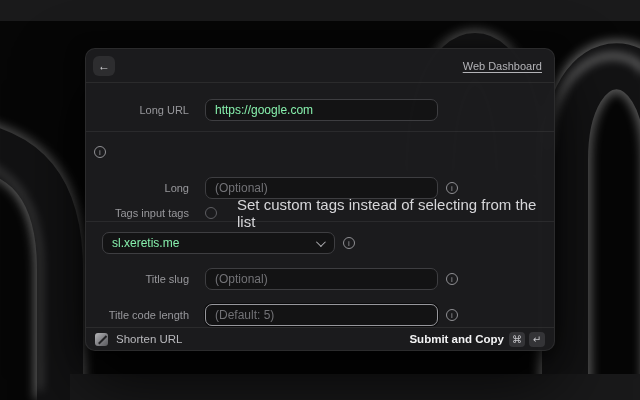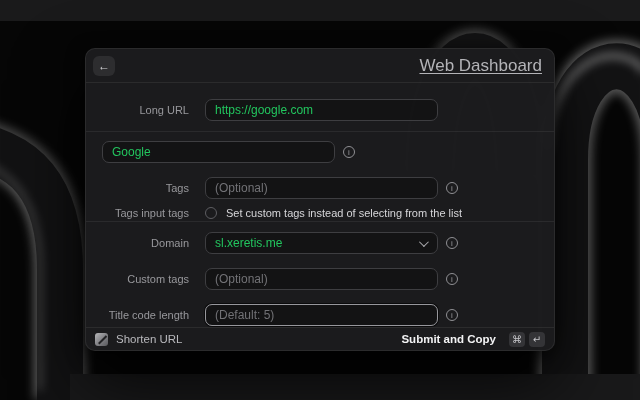--- a/index.html
+++ b/index.html
@@ -26,38 +26,38 @@
     border-bottom:1px solid rgba(255,255,255,0.07);
     padding:0 12px 0 7px;box-sizing:border-box;
   }
   .back-btn{
     width:22px;height:20px;border-radius:6px;background:#2d2d2f;
     color:#d5d5d7;font-size:12px;line-height:20px;text-align:center;
     cursor:default;user-select:none;
   }
   .spacer{flex:1;}
   .dash-link{
-    font-size:17px;color:#b3b3b7;text-decoration:underline;
+    font-size:11px;color:#b3b3b7;text-decoration:underline;
     text-underline-offset:2px;cursor:default;
   }
 
   
   .row{
     position:absolute;left:0;width:470px;height:22px;
     display:flex;align-items:center;box-sizing:border-box;
   }
   .flabel{
     width:103px;text-align:right;font-size:11px;color:#98989c;
     flex:0 0 103px;white-space:nowrap;
   }
   .field{
     margin-left:16px;width:233px;height:22px;box-sizing:border-box;
     background:rgba(0,0,0,0.28);
     border:1px solid #3e3e41;border-radius:7px;
-    font-size:12px;color:#22c55e;padding:0 9px;
+    font-size:12px;color:#86efac;padding:0 9px;
     display:flex;align-items:center;outline:none;
     font-family:"Liberation Sans","DejaVu Sans",sans-serif;
   }
   input.field{font-weight:bold;font-weight:500;}
   input.field::placeholder{color:#727276;font-weight:400;opacity:1;}
   .field.focused{border:1.5px solid #97979c;box-shadow:0 0 0 1px rgba(0,0,0,0.6);}
   .select-field{justify-content:space-between;cursor:default;}
   .select-value{font-weight:400;}
   .chev{
     width:6px;height:6px;border-right:1.5px solid #ababaf;border-bottom:1.5px solid #ababaf;
@@ -66,40 +66,40 @@
   .info{
     margin-left:8px;width:12px;height:12px;border-radius:50%;
     border:1px solid #8f8f93;color:#9c9ca0;flex:0 0 12px;
     font-size:8px;line-height:12px;text-align:center;font-style:normal;
     box-sizing:border-box;user-select:none;
   }
   .checkbox{
     margin-left:16px;width:12px;height:12px;border-radius:50%;
     border:1px solid #5d5d61;background:transparent;flex:0 0 12px;box-sizing:border-box;
   }
-  .check-label{margin-left:9px;font-size:11px;color:#d6d6d9;}
+  .check-label{margin-left:20px;font-size:15px;color:#d6d6d9;}
   .divider{position:absolute;left:0;right:0;height:1px;background:rgba(255,255,255,0.065);}
 
   
   .footer{
     position:absolute;left:0;right:0;bottom:0;height:23px;
     border-top:1px solid rgba(255,255,255,0.07);
     display:flex;align-items:center;padding:4px 9px;box-sizing:border-box;
   }
   .app-icon{
     width:13px;height:13px;border-radius:3px;flex:0 0 13px;
     background:linear-gradient(135deg,#b7b7b9 0%,#88888c 45%,#58585c 100%);
     position:relative;overflow:hidden;
   }
   .app-icon::after{
     content:"";position:absolute;left:2px;top:6px;width:11px;height:1.6px;
     background:#232325;transform:rotate(-45deg);
   }
   .app-name{margin-left:8px;font-size:11.5px;color:#b9b9bd;}
-  .primary-action{font-size:11.5px;font-weight:700;color:#f3f3f4;margin-right:9px;cursor:default;}
+  .primary-action{font-size:11.5px;font-weight:700;color:#f3f3f4;margin-right:1px;cursor:default;}
   kbd{
     display:inline-block;width:16px;height:15px;margin-left:4px;
     background:#343437;border-radius:4px;color:#c6c6ca;
     font-size:10px;line-height:15px;text-align:center;
     font-family:"DejaVu Sans",sans-serif;
   }
 </style>
 </head>
 <body>
 
@@ -142,49 +142,47 @@
   </div>
 
   <div class="row" style="top:50px">
     <span class="flabel">Long URL</span>
     <input class="field" type="text" value="https://google.com" style="">
   </div>
 
   <div class="divider" style="top:82px"></div>
 
   <div class="row" style="top:92px">
-    <input class="field" type="text" value="Google" style="">
     <i class="info">i</i>
   </div>
 
   <div class="row" style="top:128px">
-    <span class="flabel">Tags</span>
+    <span class="flabel">Long</span>
     <input class="field" type="text" placeholder="(Optional)" style="">
     <i class="info">i</i>
   </div>
 
   <div class="row" style="top:153px">
     <span class="flabel">Tags input tags</span>
     <span class="checkbox"></span>
     <span class="check-label">Set custom tags instead of selecting from the list</span>
   </div>
 
   <div class="divider" style="top:172px"></div>
 
   <div class="row" style="top:183px">
-    <span class="flabel">Domain</span>
     <div class="field select-field">
       <span class="select-value">sl.xeretis.me</span>
       <span class="chev"></span>
     </div>
     <i class="info">i</i>
   </div>
 
   <div class="row" style="top:219px">
-    <span class="flabel">Custom tags</span>
+    <span class="flabel">Title slug</span>
     <input class="field" type="text" placeholder="(Optional)" style="">
     <i class="info">i</i>
   </div>
 
   <div class="row" style="top:255px">
     <span class="flabel">Title code length</span>
     <input class="field focused" type="text" placeholder="(Default: 5)" style="">
     <i class="info">i</i>
   </div>
 

